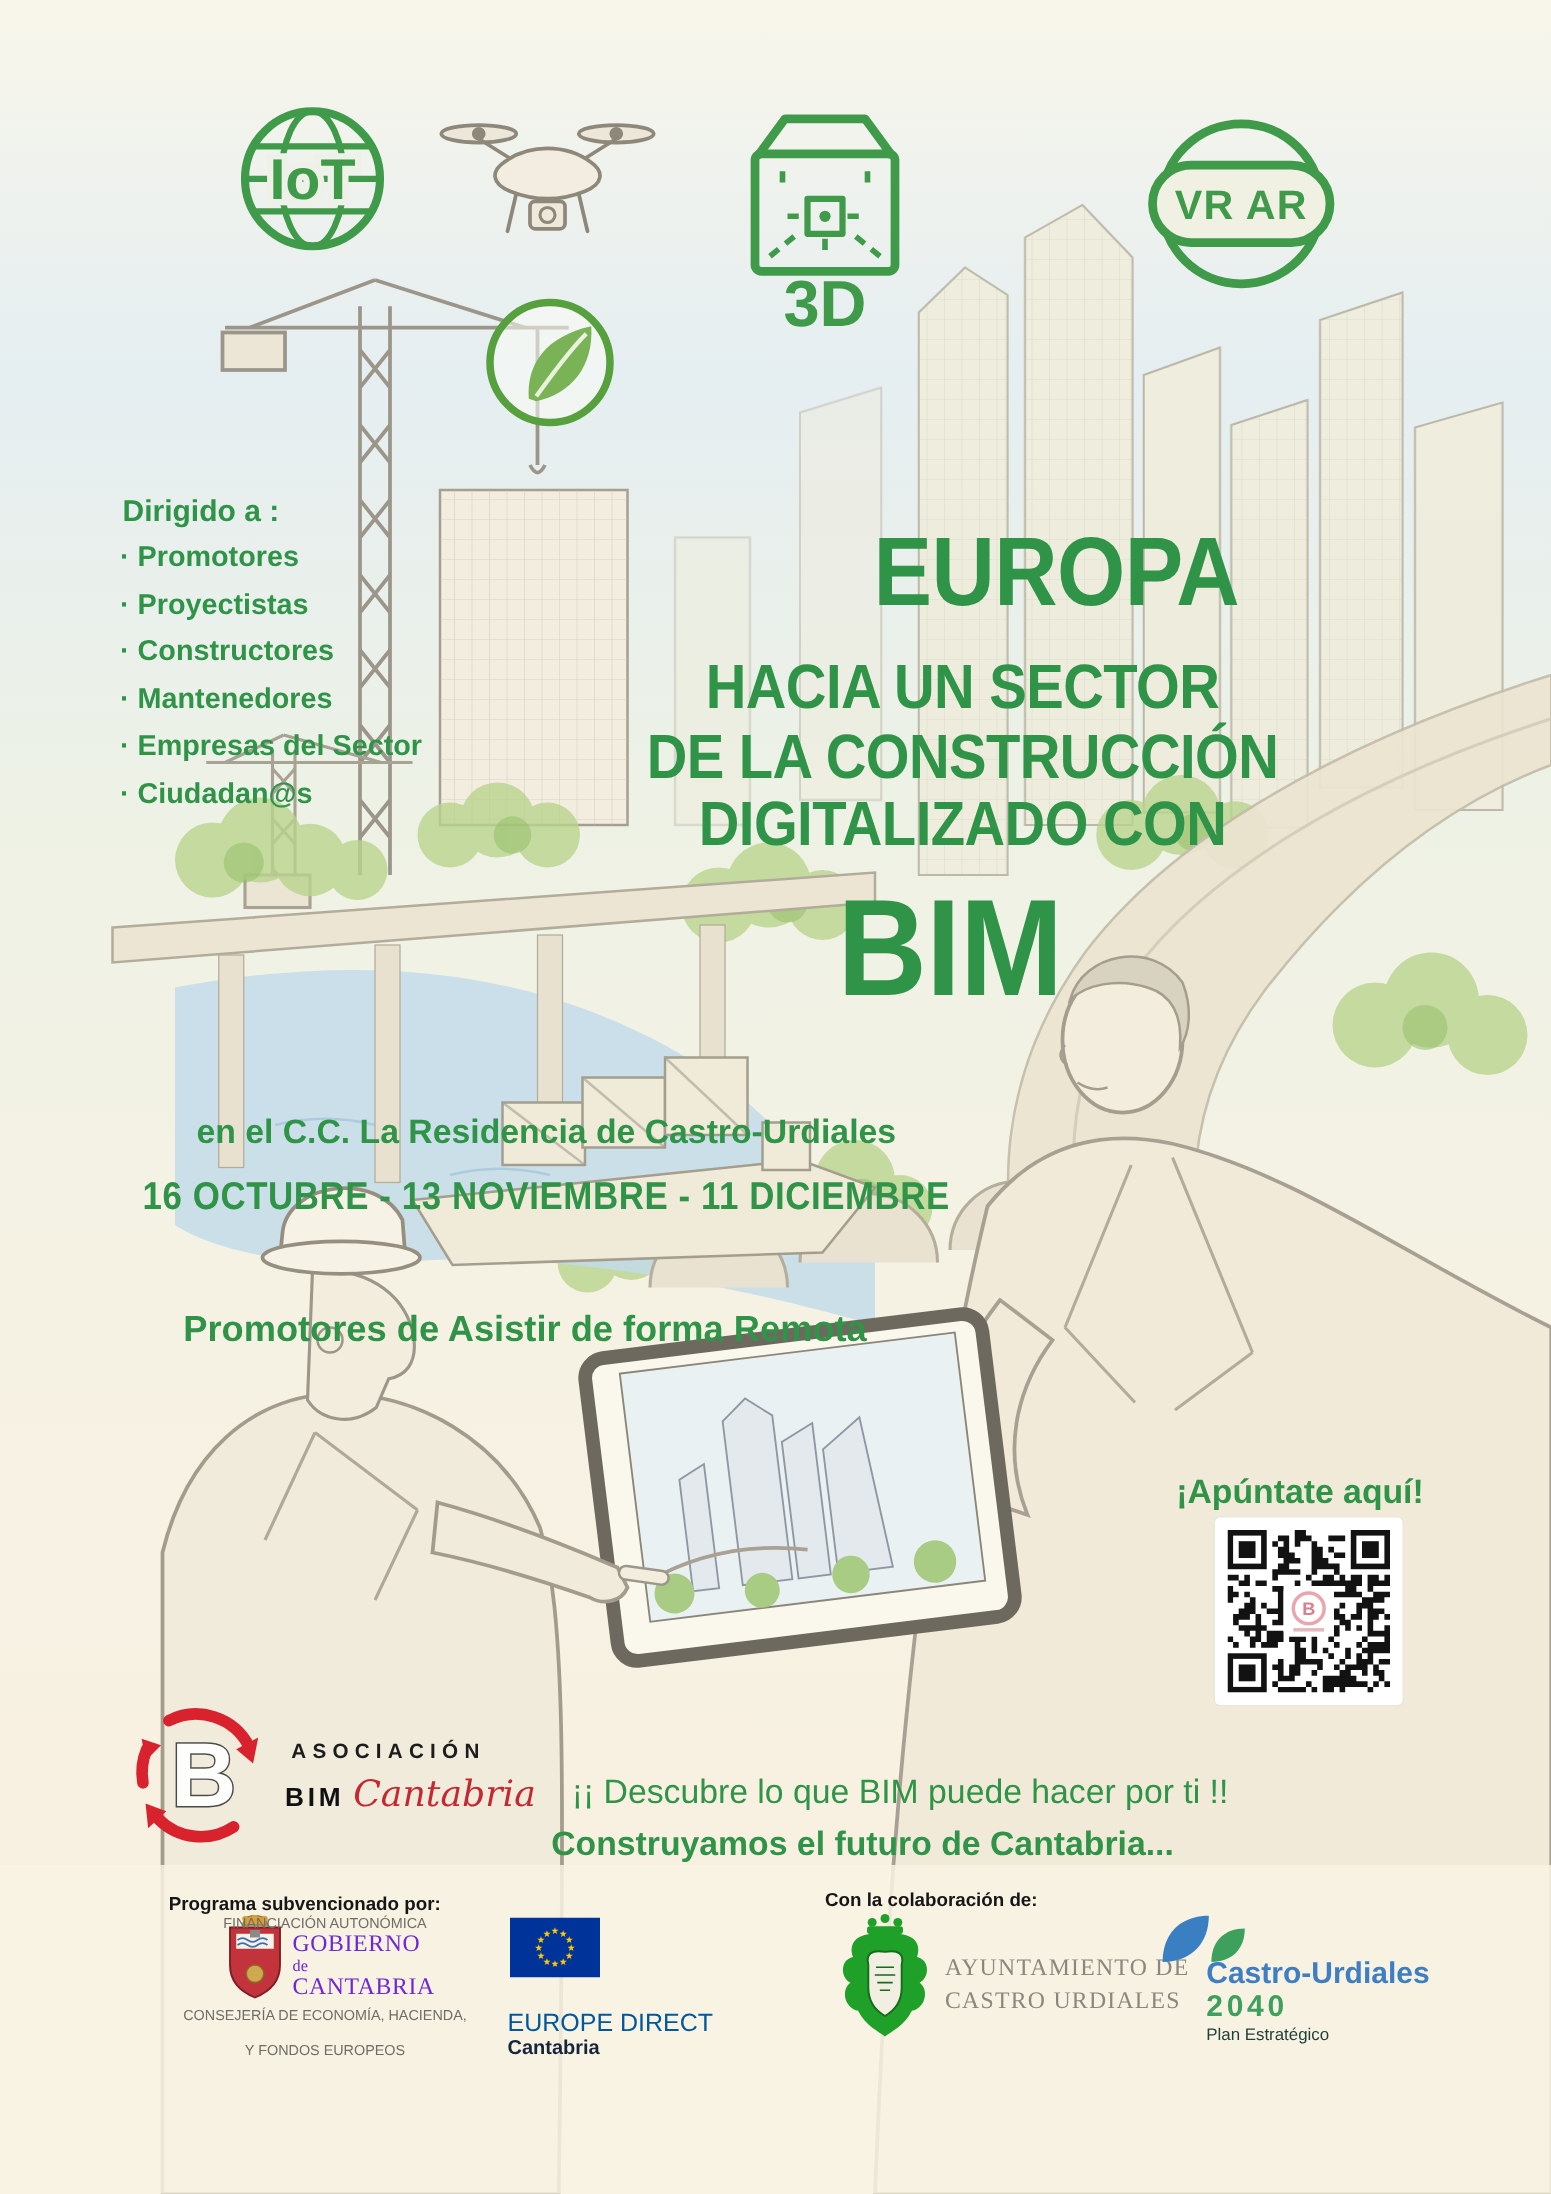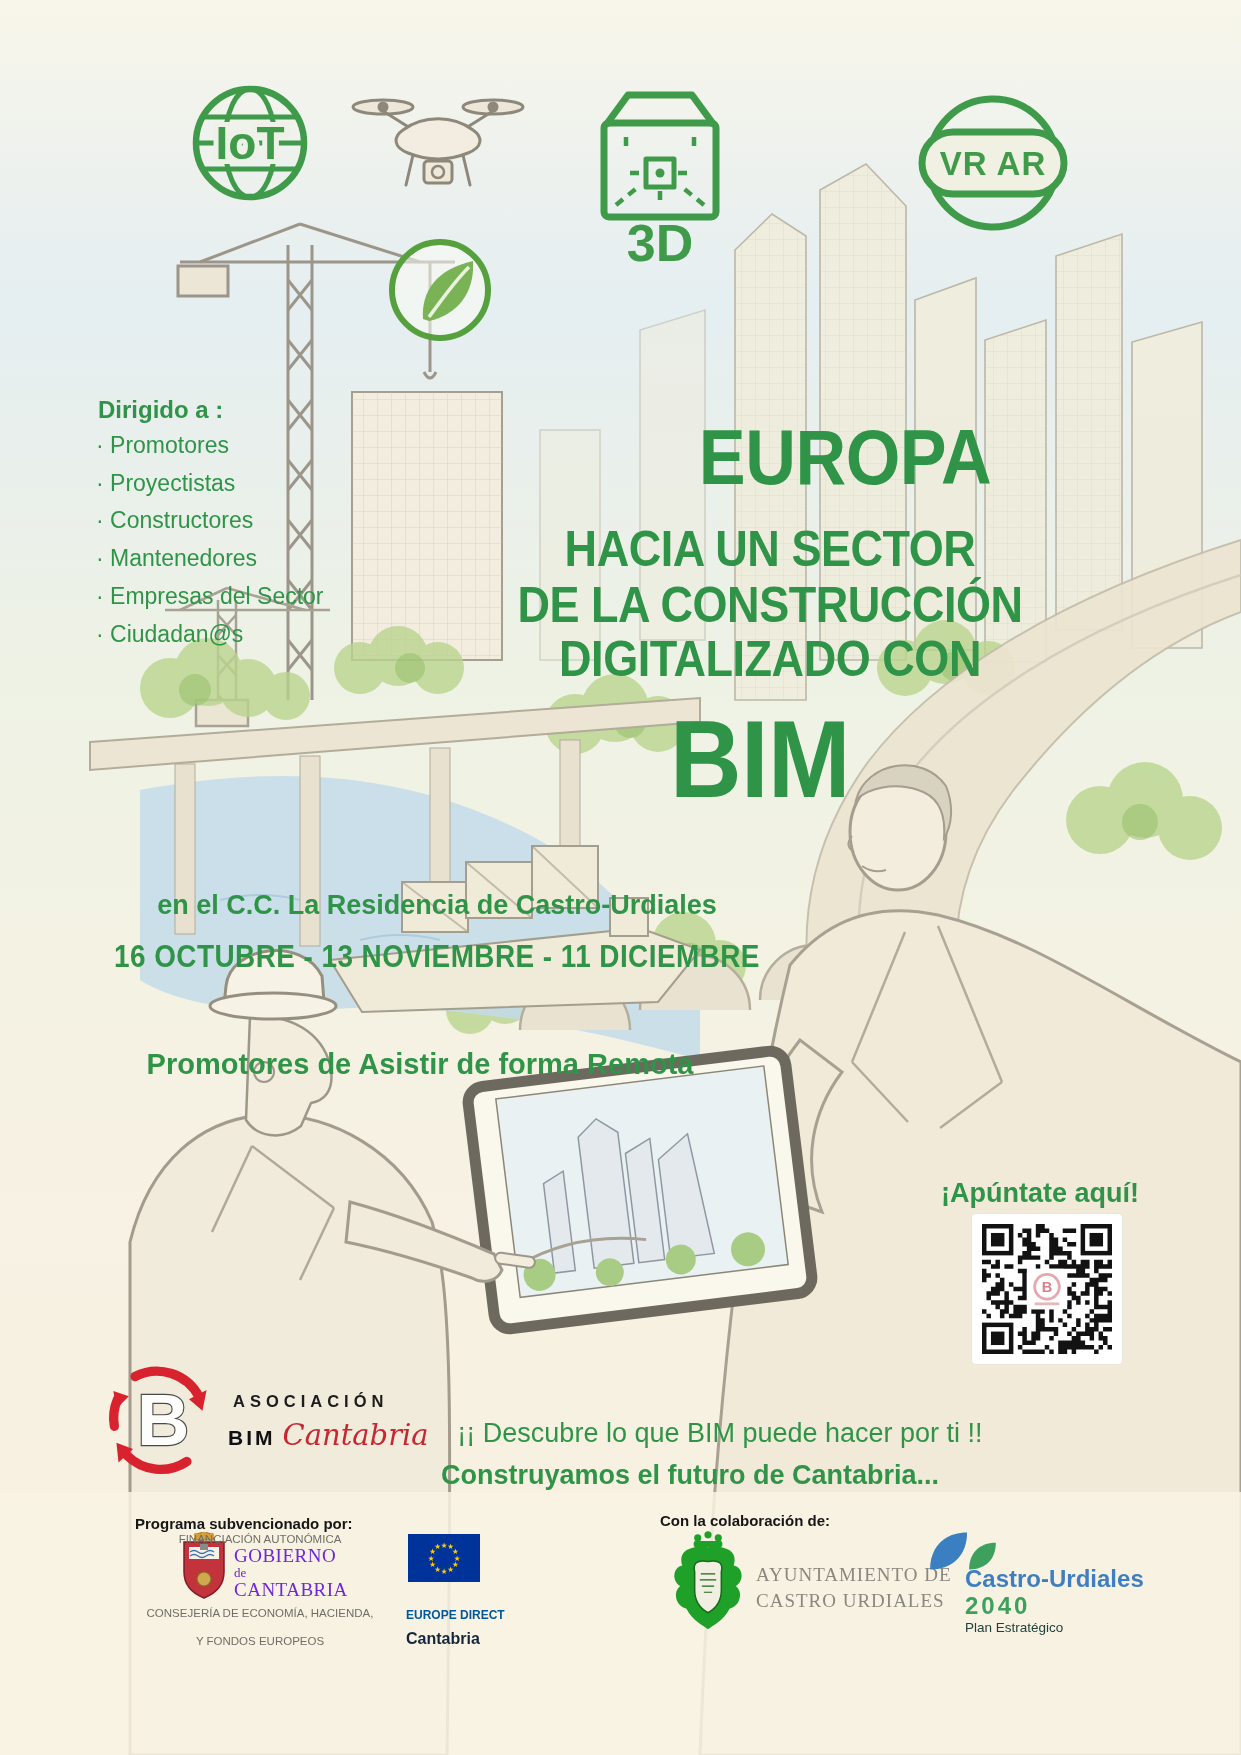--- a/index.html
+++ b/index.html
@@ -18,21 +18,21 @@
 
   
   .h-top{left:565px;top:418px;width:560px;font-size:78px;line-height:1}
   .h-sub1{left:470px;top:524px;width:600px;font-size:50px;line-height:1}
   .h-sub2{left:470px;top:580px;width:600px;font-size:50px;line-height:1}
   .h-sub3{left:470px;top:634px;width:600px;font-size:50px;line-height:1}
   .h-big{left:460px;top:704px;width:600px;font-size:110px;line-height:1}
 
   
   .aud-title{left:98px;top:396px;font-size:24px;font-weight:600}
-  .aud-item{left:96px;width:330px;font-size:23px;font-weight:normal;white-space:nowrap}
+  .aud-item{left:96px;width:330px;font-size:23px;font-weight:bold;white-space:nowrap}
 
   
   .ev{left:62px;width:750px;line-height:1;white-space:nowrap}
   .ev1{top:840px;font-size:31px}
   .ev2{top:892px;font-size:27px}
   .ev3{top:941px;font-size:31px;letter-spacing:.5px}
   .remote{left:140px;top:1050px;width:560px;font-size:29px;line-height:1;white-space:nowrap}
 
   .signup{left:900px;top:1180px;width:280px;font-size:27px;line-height:1}
   .qrbox{left:972px;top:1214px;width:150px;height:150px;background:#fff;padding:10px;border-radius:4px;box-shadow:0 0 0 1px #e9e6da}
@@ -47,21 +47,21 @@
   .close2{left:400px;top:1462px;width:580px;font-size:27px;line-height:1;white-space:nowrap}
 
   
   .lbl{font-size:15px;font-weight:bold;color:#161616;white-space:nowrap}
   .fund-lbl{left:135px;top:1515px}
   .collab-lbl{left:660px;top:1512px}
   .gob-text{left:234px;top:1546px;font-family:"Liberation Serif",serif;color:#6d28d9;line-height:1.05}
   .gob-l1,.gob-l3{font-size:19px;letter-spacing:.5px}
   .gob-l2{font-size:13px}
   .dept{left:125px;width:270px;text-align:center;font-size:11.5px;color:#6f6e66;line-height:1.18;white-space:nowrap}
-  .ed1{left:406px;top:1608px;font-size:12px;font-weight:bold;color:var(--ed-blue);white-space:nowrap}
+  .ed1{left:406px;top:1608px;font-size:20px;font-weight:normal;color:var(--ed-blue);white-space:nowrap}
   .ed2{left:406px;top:1630px;font-size:16px;font-weight:bold;color:#15263c}
   .ayto{left:756px;font-family:"Liberation Serif",serif;font-variant:small-caps;color:#8a887e;font-size:19px;letter-spacing:1px;white-space:nowrap}
   .cu1{left:965px;top:1565px;font-size:24px;font-weight:bold;color:var(--cu-blue);white-space:nowrap}
   .cu2{left:965px;top:1592px;font-size:24px;font-weight:bold;letter-spacing:3px;color:var(--cu-green)}
   .cu3{left:965px;top:1620px;font-size:13.5px;color:#20403a}
   .eu-star{font-size:7.5px;fill:#ffcc00;text-anchor:middle}
   svg text{font-family:"Liberation Sans",sans-serif}
 </style>
 </head>
 <body>

